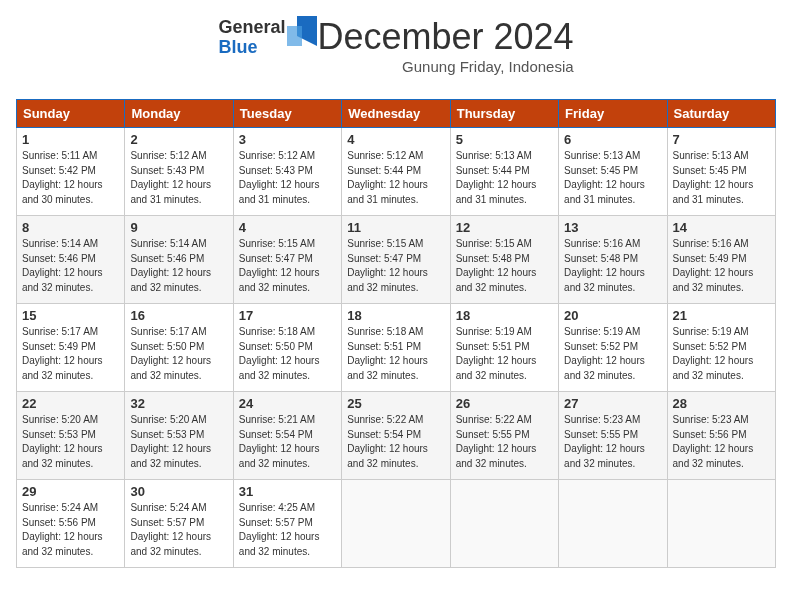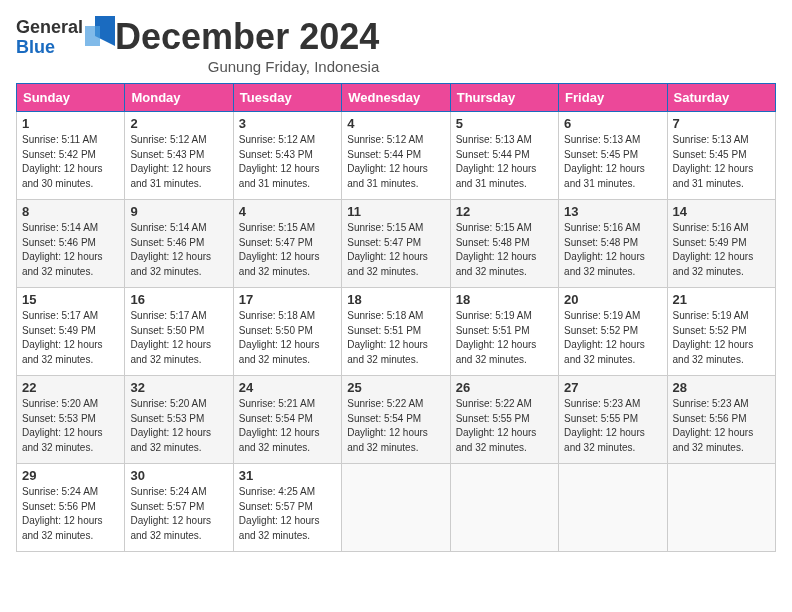--- a/index.html
+++ b/index.html
@@ -5,23 +5,23 @@
     * { box-sizing: border-box; margin: 0; padding: 0; }
     body {
       font-family: Arial, sans-serif;
       background: #fff;
       width: 792px;
       min-height: 612px;
       padding: 16px;
     }
     .header {
       display: flex;
-      justify-content: flex-start;
+      justify-content: center;
       align-items: flex-start;
-      margin-bottom: 8px;
+      margin-bottom: 24px;
     }
     .logo {
       display: flex;
       align-items: center;
     }
     .logo-text {
       display: flex;
       flex-direction: column;
       line-height: 1.1;
     }
@@ -36,34 +36,34 @@
       color: #1a6bc0;
     }
     .logo-icon {
       margin-left: 2px;
     }
     .title-block {
       text-align: right;
     }
     .month-title {
       font-size: 36px;
-      font-weight: bold;
+      font-weight: normal;
       color: #333;
     }
     .location {
       font-size: 15px;
       color: #555;
     }
     .calendar {
       width: 100%;
       border-collapse: collapse;
       table-layout: fixed;
     }
     .calendar th {
-      background-color: #ec4899;
+      background-color: #c2410c;
       color: white;
       text-align: left;
       padding: 6px 6px;
       font-size: 13px;
       font-weight: bold;
       border: 1px solid #1a6bc0;
     }
     .calendar td {
       border: 1px solid #ccc;
       vertical-align: top;

